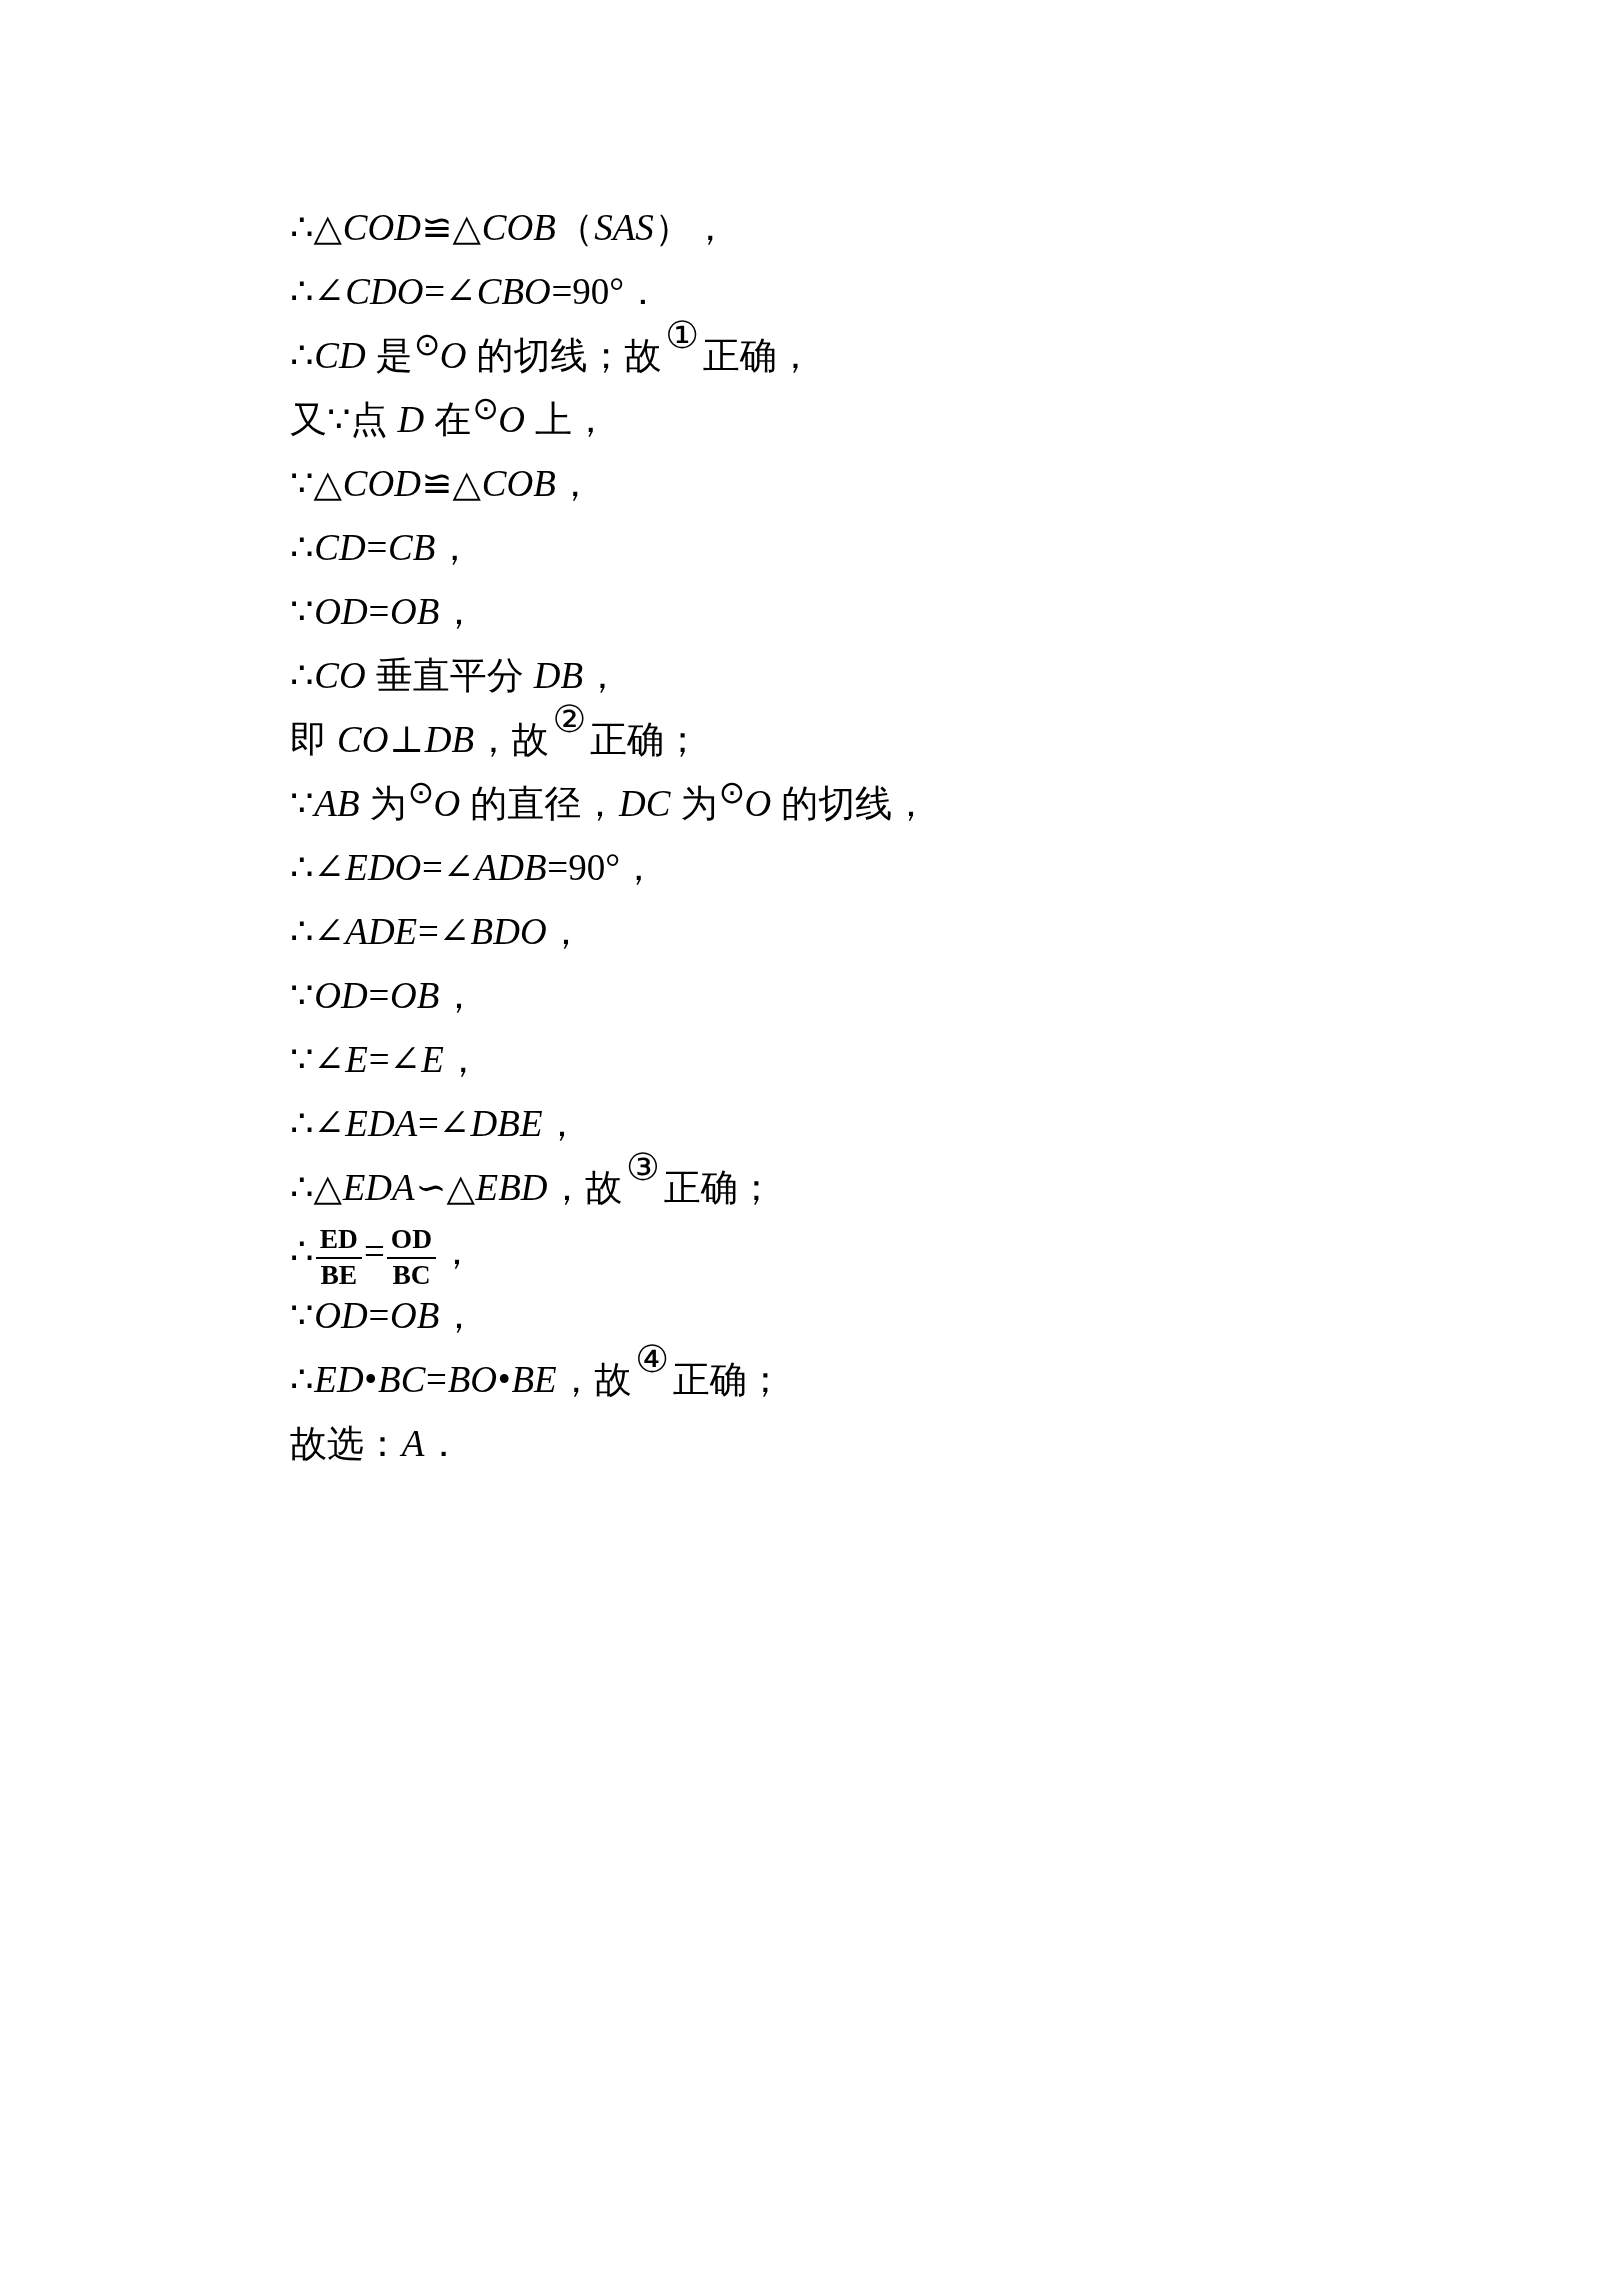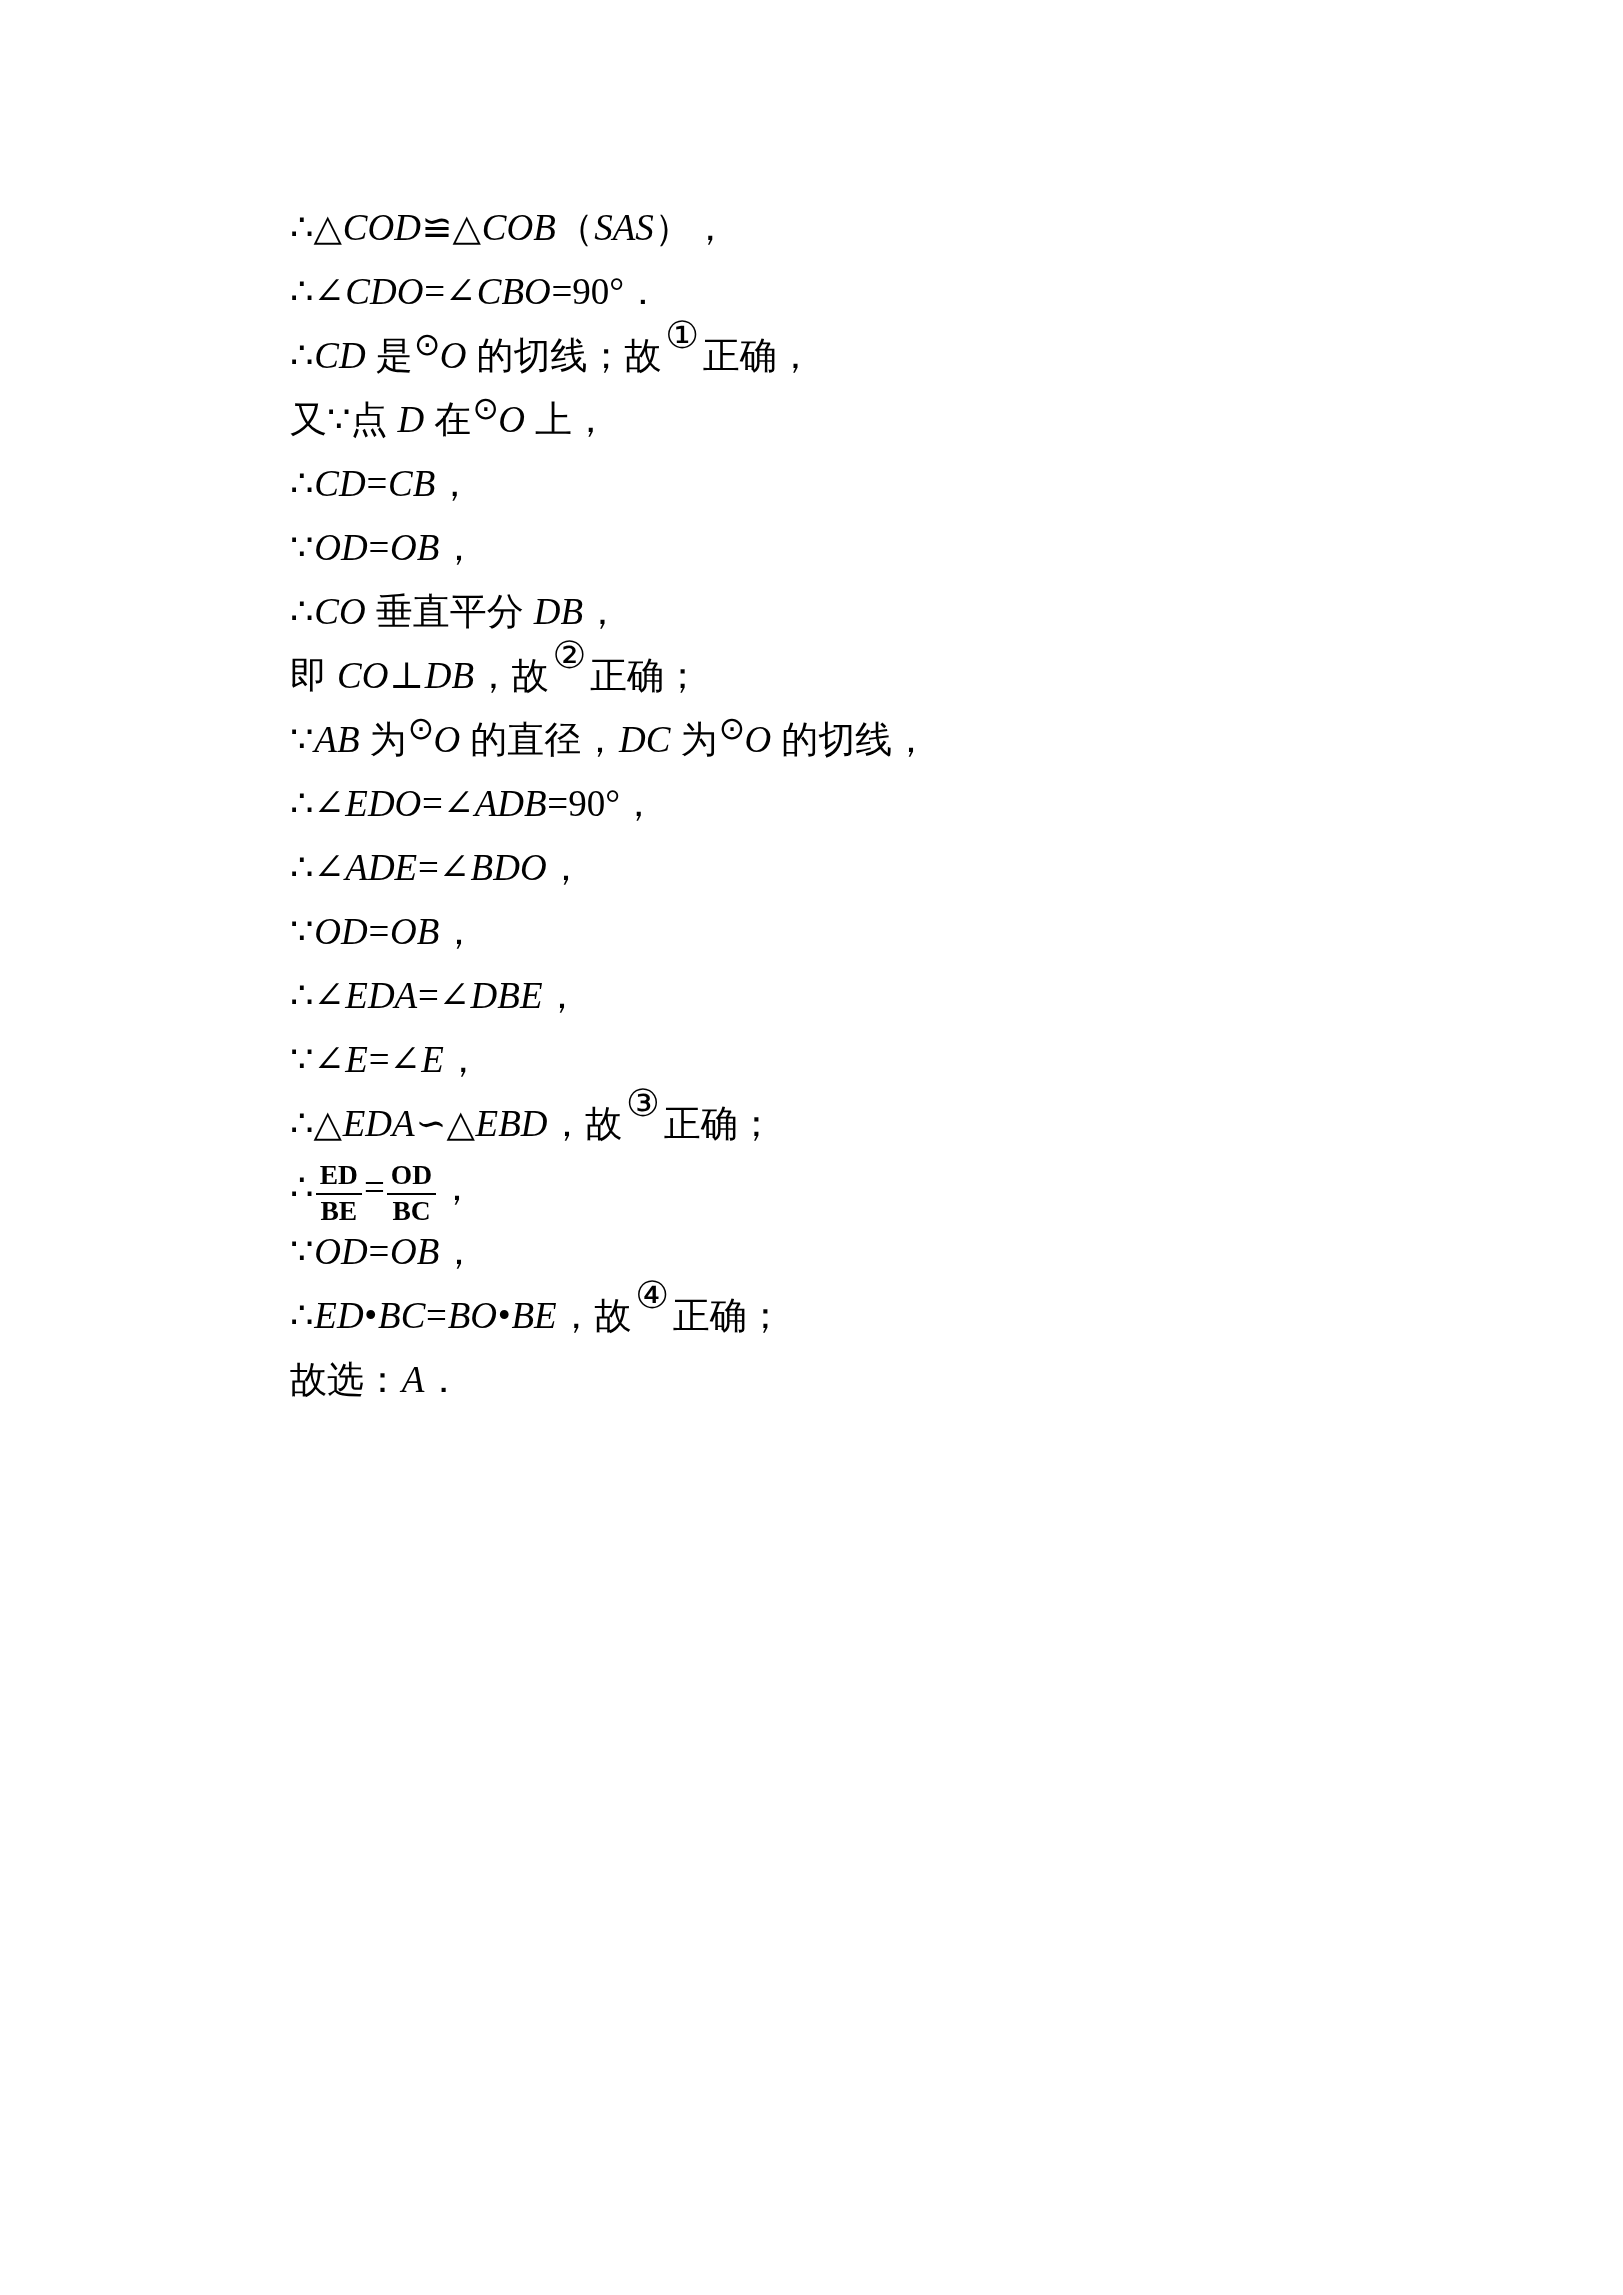--- a/index.html
+++ b/index.html
@@ -84,30 +84,31 @@
 </style>
 </head>
 <body>
 
 <div class="sheet">
   <div class="proof">
       <p class="ln"><span class="txt">∴△</span><span class="var">COD</span><span class="txt">≌△</span><span class="var">COB</span><span class="txt">（</span><span class="var">SAS</span><span class="txt">），</span></p>
       <p class="ln"><span class="txt">∴∠</span><span class="var">CDO</span><span class="txt">=∠</span><span class="var">CBO</span><span class="txt">=90°．</span></p>
       <p class="ln"><span class="txt">∴</span><span class="var">CD</span><span class="txt"> 是</span><span class="odot">⊙</span><span class="var">O</span><span class="txt"> 的切线；故</span><span class="cnum">①</span><span class="txt">正确，</span></p>
       <p class="ln"><span class="txt">又∵点 </span><span class="var">D</span><span class="txt"> 在</span><span class="odot">⊙</span><span class="var">O</span><span class="txt"> 上，</span></p>
+      <p class="ln"><span class="txt">∵△</span><span class="var">COD</span><span class="txt">≌△</span><span class="var">COB</span><span class="txt">，</span></p>
       <p class="ln"><span class="txt">∴</span><span class="var">CD</span><span class="txt">=</span><span class="var">CB</span><span class="txt">，</span></p>
       <p class="ln"><span class="txt">∵</span><span class="var">OD</span><span class="txt">=</span><span class="var">OB</span><span class="txt">，</span></p>
       <p class="ln"><span class="txt">∴</span><span class="var">CO</span><span class="txt"> 垂直平分 </span><span class="var">DB</span><span class="txt">，</span></p>
       <p class="ln"><span class="txt">即 </span><span class="var">CO</span><span class="txt">⊥</span><span class="var">DB</span><span class="txt">，故</span><span class="cnum">②</span><span class="txt">正确；</span></p>
       <p class="ln"><span class="txt">∵</span><span class="var">AB</span><span class="txt"> 为</span><span class="odot">⊙</span><span class="var">O</span><span class="txt"> 的直径，</span><span class="var">DC</span><span class="txt"> 为</span><span class="odot">⊙</span><span class="var">O</span><span class="txt"> 的切线，</span></p>
       <p class="ln"><span class="txt">∴∠</span><span class="var">EDO</span><span class="txt">=∠</span><span class="var">ADB</span><span class="txt">=90°，</span></p>
       <p class="ln"><span class="txt">∴∠</span><span class="var">ADE</span><span class="txt">=∠</span><span class="var">BDO</span><span class="txt">，</span></p>
       <p class="ln"><span class="txt">∵</span><span class="var">OD</span><span class="txt">=</span><span class="var">OB</span><span class="txt">，</span></p>
+      <p class="ln"><span class="txt">∵∠</span><span class="var">E</span><span class="txt">=∠</span><span class="var">E</span><span class="txt">，</span></p>
       <p class="ln"><span class="txt">∴∠</span><span class="var">EDA</span><span class="txt">=∠</span><span class="var">DBE</span><span class="txt">，</span></p>
-      <p class="ln"><span class="txt">∵∠</span><span class="var">E</span><span class="txt">=∠</span><span class="var">E</span><span class="txt">，</span></p>
       <p class="ln"><span class="txt">∴△</span><span class="var">EDA</span><span class="txt">∽△</span><span class="var">EBD</span><span class="txt">，故</span><span class="cnum">③</span><span class="txt">正确；</span></p>
       <p class="ln"><span class="txt">∴</span><span class="frac"><span class="num">ED</span><span class="den">BE</span></span><span class="txt">=</span><span class="frac"><span class="num">OD</span><span class="den">BC</span></span><span class="txt">，</span></p>
       <p class="ln"><span class="txt">∵</span><span class="var">OD</span><span class="txt">=</span><span class="var">OB</span><span class="txt">，</span></p>
       <p class="ln"><span class="txt">∴</span><span class="var">ED</span><span class="txt">•</span><span class="var">BC</span><span class="txt">=</span><span class="var">BO</span><span class="txt">•</span><span class="var">BE</span><span class="txt">，故</span><span class="cnum">④</span><span class="txt">正确；</span></p>
       <p class="ln"><span class="txt">故选：</span><span class="var">A</span><span class="txt">．</span></p>
     </div>
 </div>
 
 
 </body></html>

